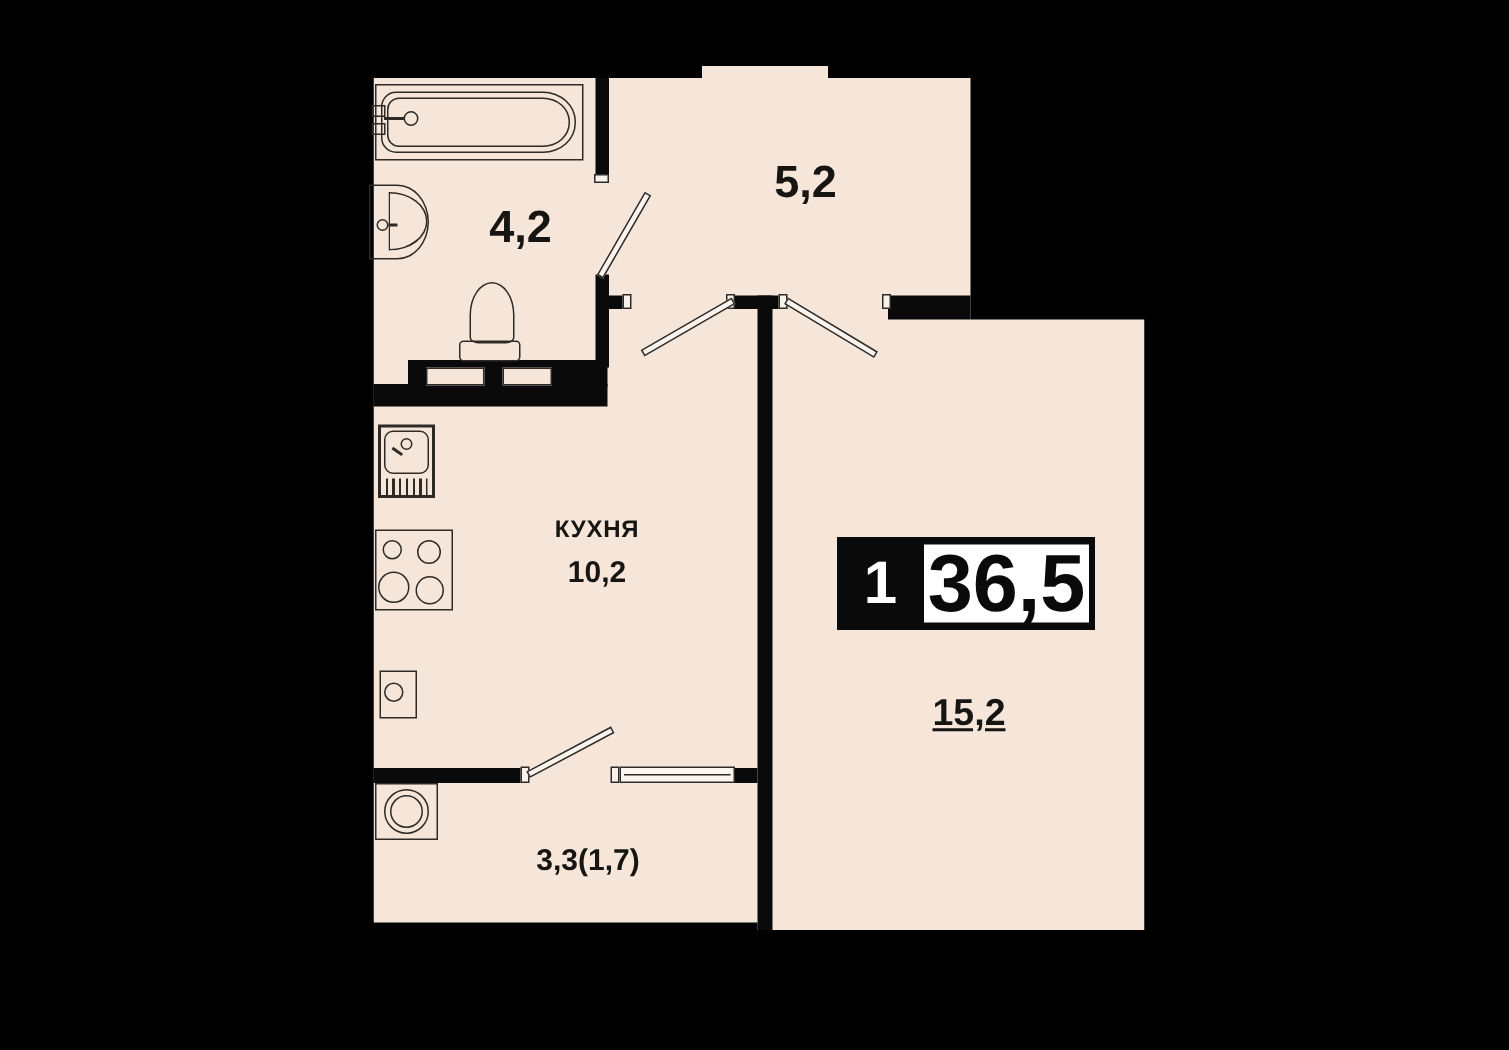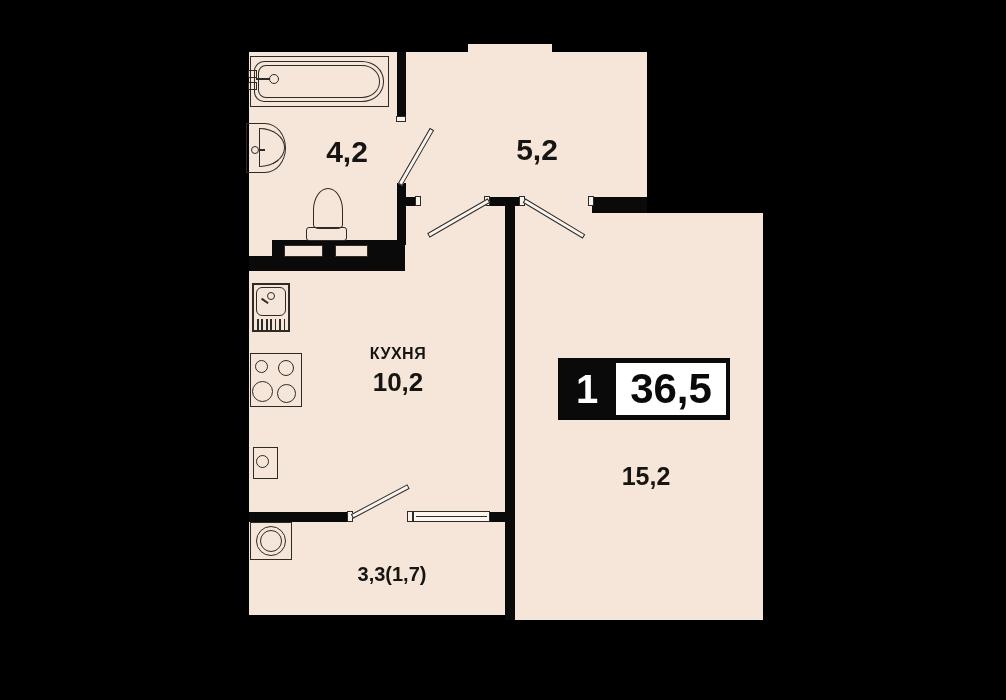--- a/index.html
+++ b/index.html
@@ -19,21 +19,21 @@
   .leaf{position:absolute;height:5px;background:#faf3ee;border:1px solid #2e2a26;
         box-sizing:border-box;transform-origin:0 50%;}
   .fx{position:absolute;border:1.5px solid #2e2a26;box-sizing:border-box;background:transparent;}
   .round{border-radius:50%;}
   .lbl{position:absolute;transform:translate(-50%,-50%);color:#171512;font-weight:700;
        white-space:nowrap;line-height:1;}
   #badge{position:absolute;left:558px;top:358px;width:172px;height:62px;background:#0a0a0a;}
   #badge .count{position:absolute;left:0;top:0;width:58px;height:62px;display:flex;
        align-items:center;justify-content:center;color:#ffffff;font-weight:700;font-size:40px;}
   #badge .area-box{position:absolute;left:58px;top:5px;width:110px;height:52px;background:#ffffff;
-       display:flex;align-items:center;justify-content:center;color:#0a0a0a;font-weight:700;font-size:42px;}
+       display:flex;align-items:center;justify-content:center;color:#0a0a0a;font-weight:700;font-size:54px;}
   .hatch{position:absolute;background:repeating-linear-gradient(90deg,#2e2a26 0 1.5px,transparent 1.5px 4.5px);}
   .thinline{position:absolute;background:#2e2a26;}
 </style>
 </head>
 <body>
 
 <div id="canvas">
 
   <div id="floor"></div>
 
@@ -98,24 +98,24 @@
   <div class="fx round" style="left:277px;top:384px;width:19px;height:19px;"></div>
 
   <div class="fx" style="left:253px;top:447px;width:25px;height:32px;"></div>
   <div class="fx round" style="left:256px;top:455px;width:13px;height:13px;"></div>
 
   <div class="fx" style="left:250px;top:522px;width:42px;height:38px;"></div>
   <div class="fx round" style="left:256px;top:526px;width:30px;height:30px;"></div>
   <div class="fx round" style="left:260px;top:530px;width:22px;height:22px;border-width:1px;"></div>
 
   <div class="lbl" style="left:347px;top:152px;font-size:30px;">4,2</div>
-  <div class="lbl" style="left:537px;top:122px;font-size:30px;margin-top:28px;">5,2</div>
+  <div class="lbl" style="left:537px;top:122px;font-size:30px;">5,2</div>
   <div class="lbl" style="left:398px;top:354px;font-size:16px;letter-spacing:0.5px;">КУХНЯ</div>
-  <div class="lbl" style="left:398px;top:382px;font-size:26px;text-align:right;">10,2</div>
+  <div class="lbl" style="left:398px;top:382px;font-size:20px;text-align:right;">10,2</div>
   <div class="lbl" style="left:392px;top:574px;font-size:20px;">3,3(1,7)</div>
-  <div class="lbl" style="left:646px;top:476px;font-size:25px;">15,2</div>
+  <div class="lbl" style="left:646px;top:476px;font-size:25px;text-decoration:underline;">15,2</div>
 
   <div id="badge">
     <div class="count">1</div>
     <div class="area-box">36,5</div>
   </div>
 
 </div>
 
 </body></html>

